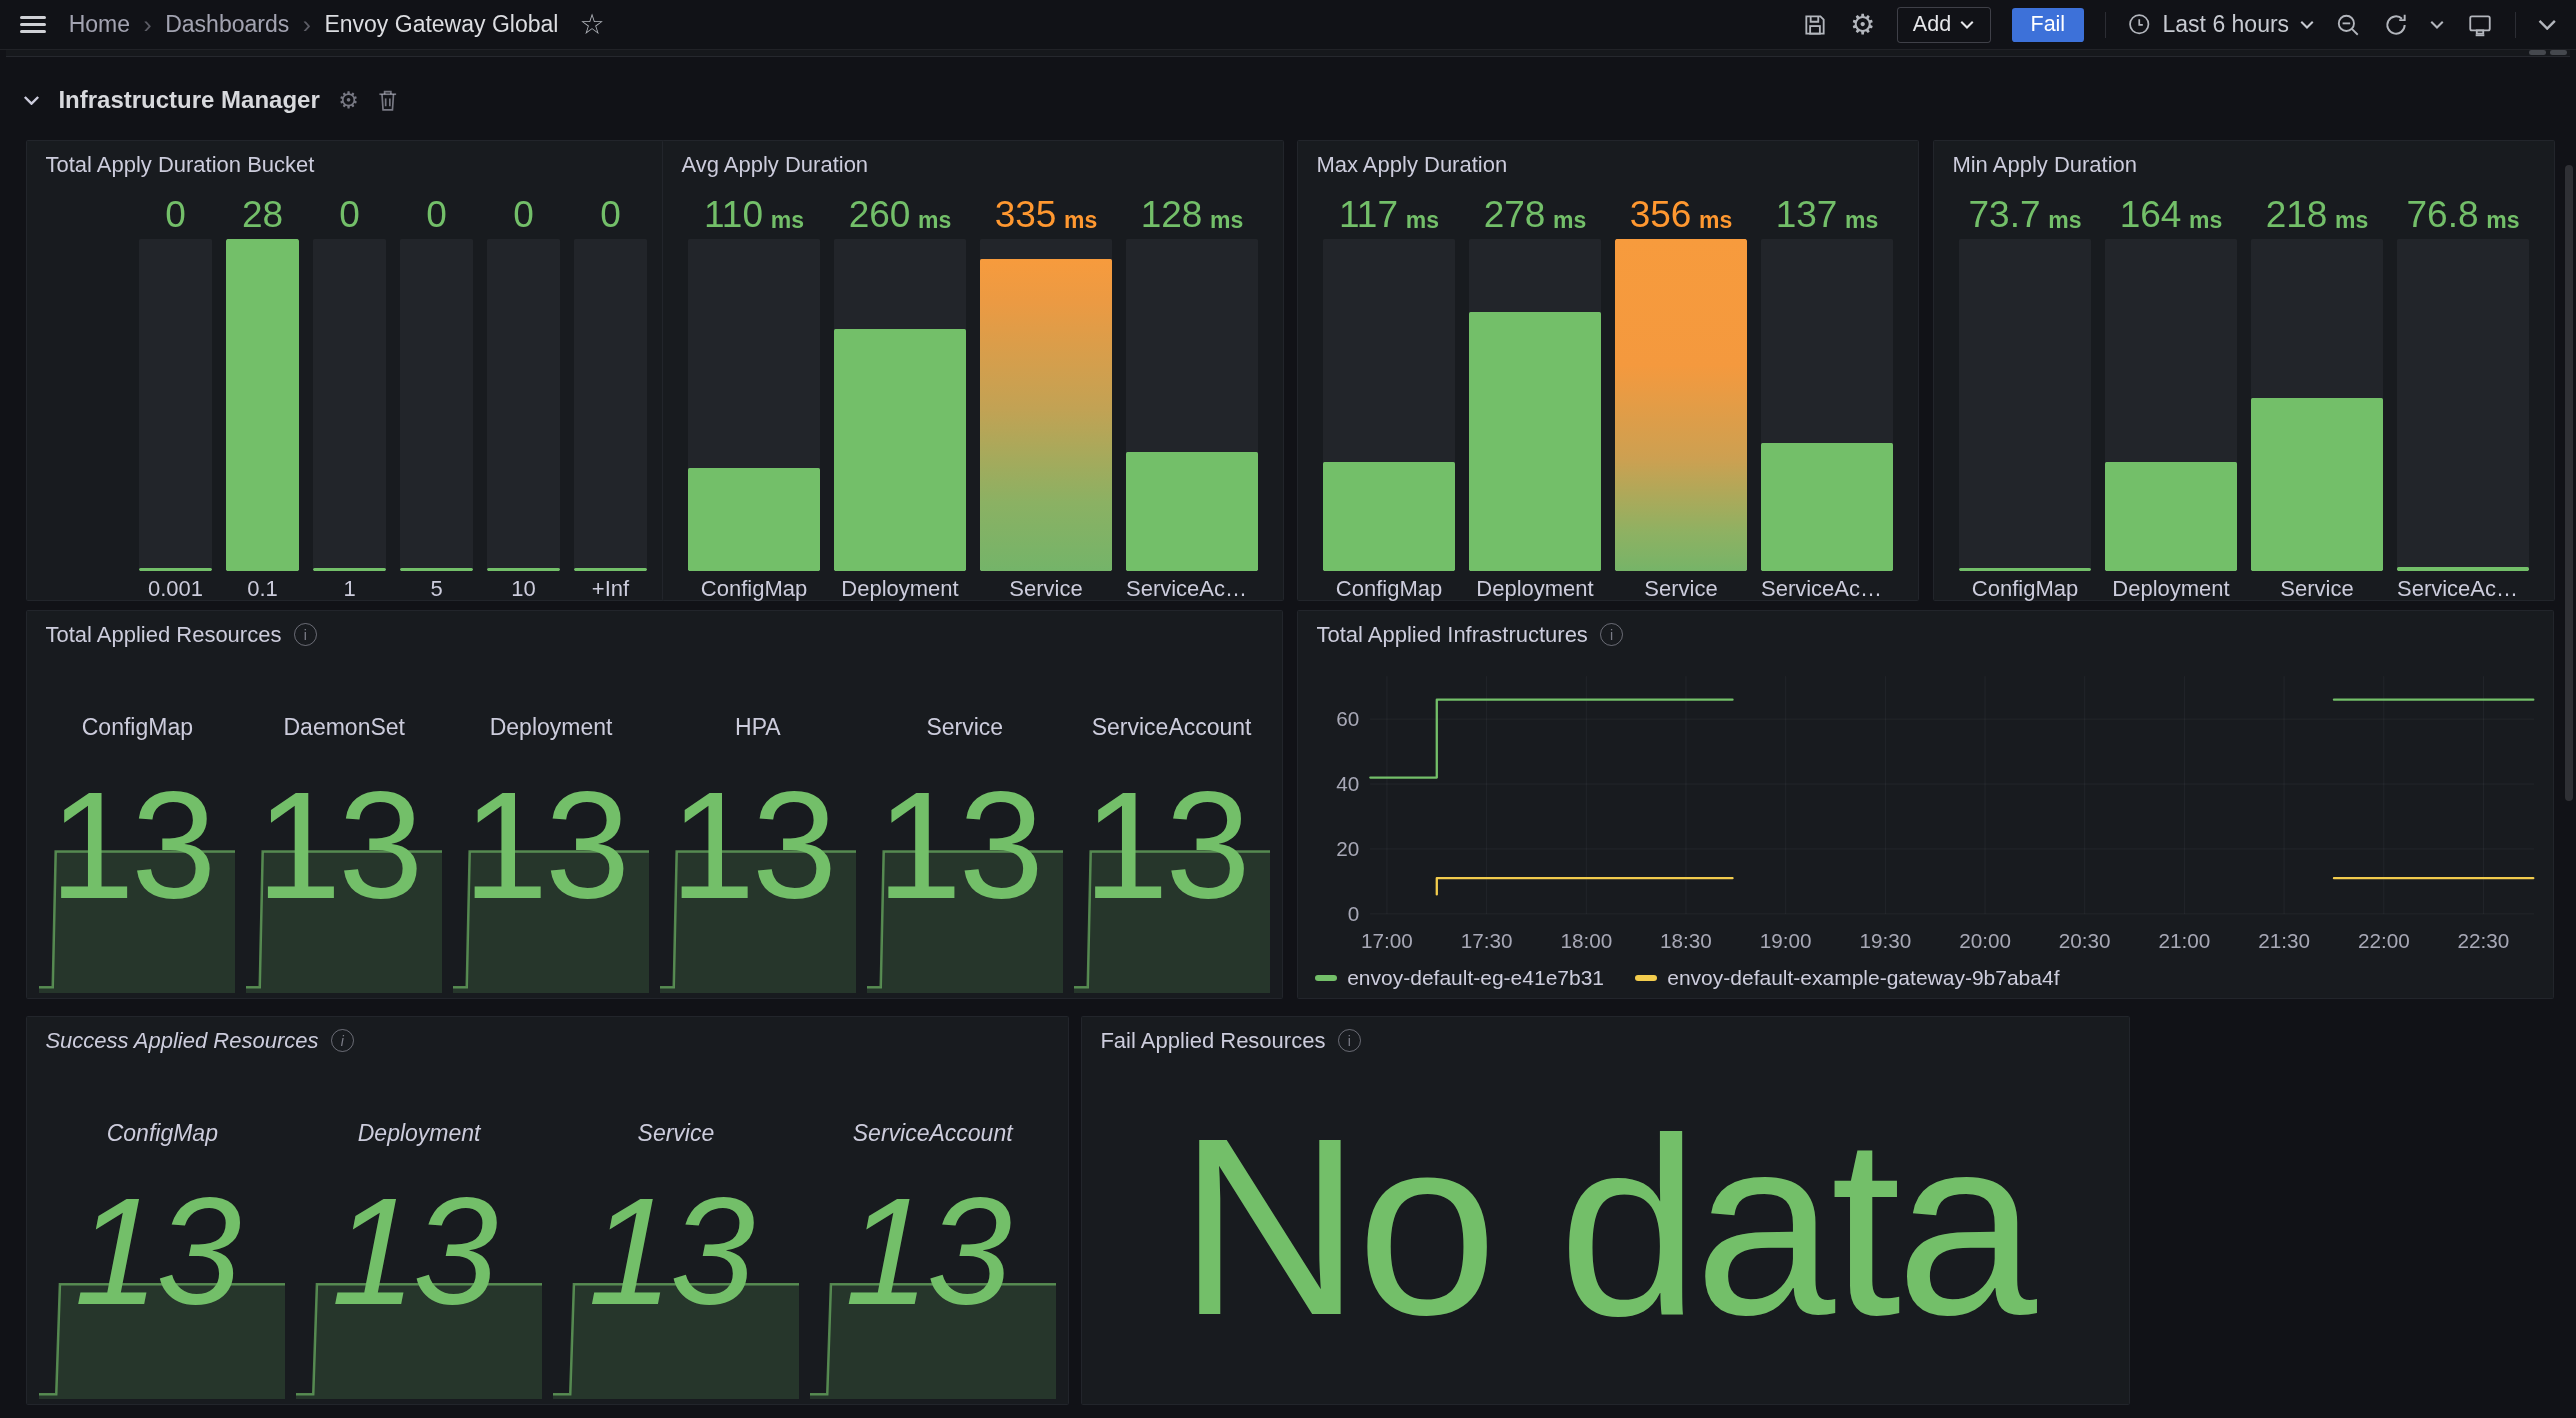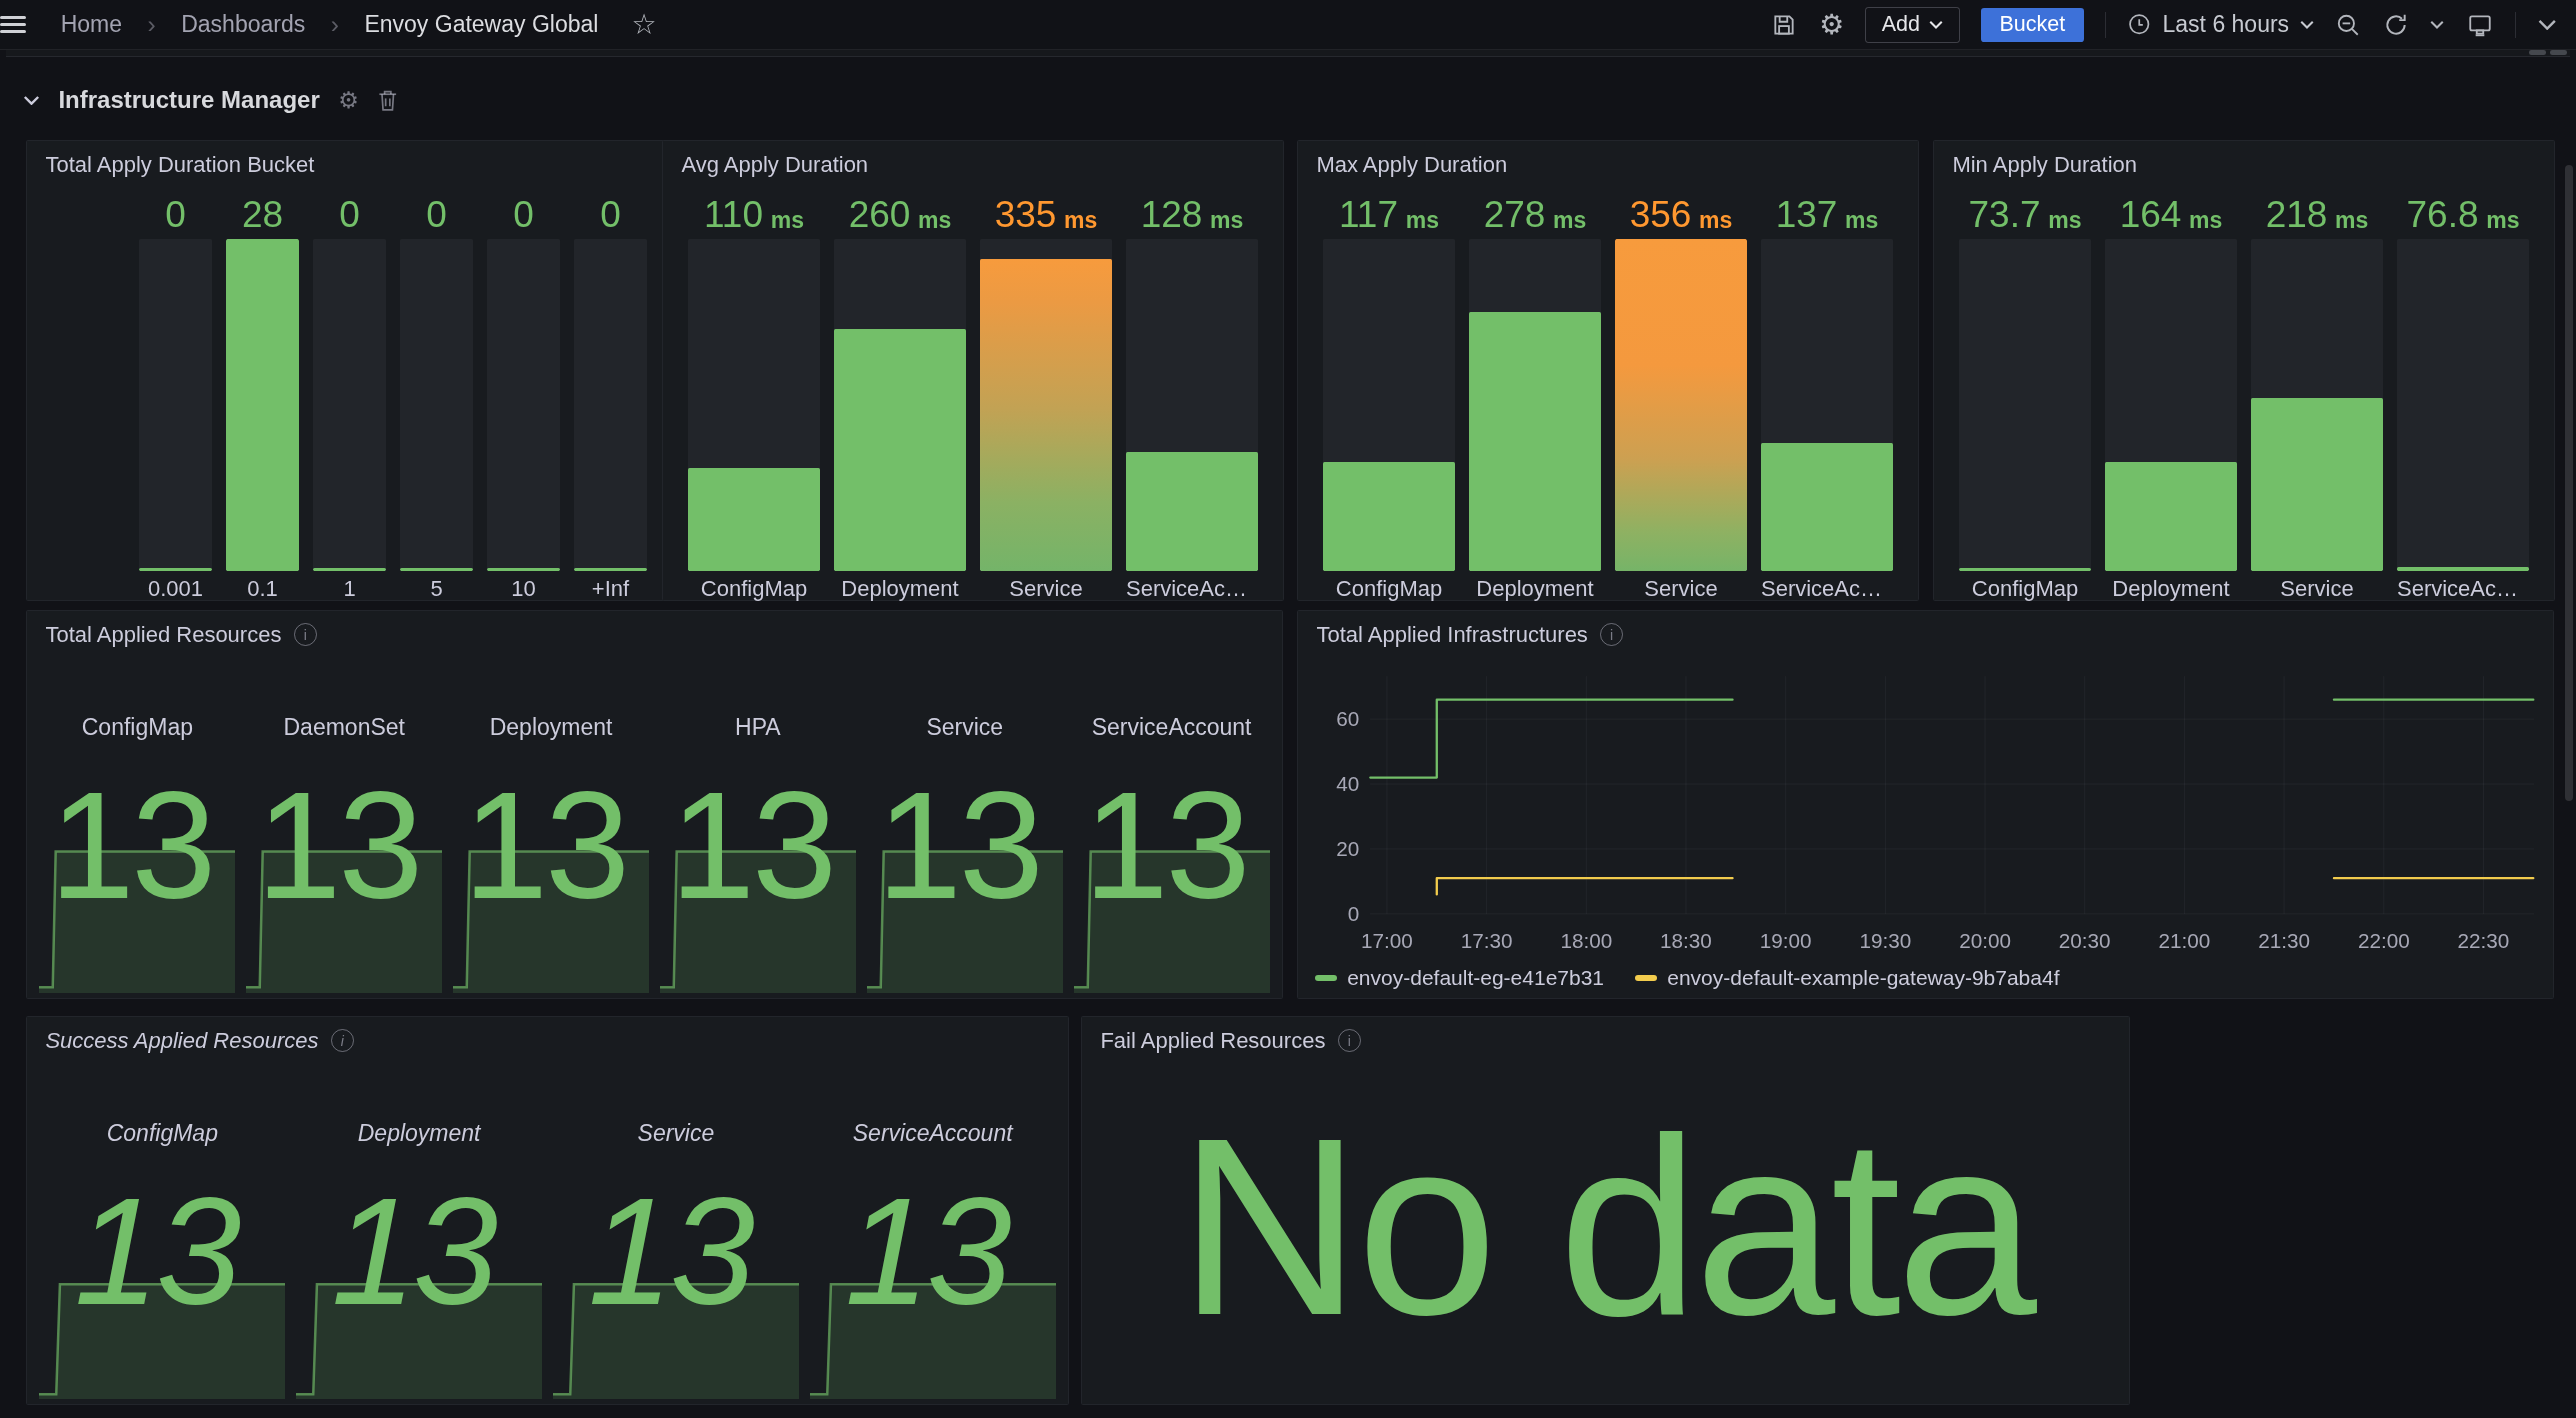--- a/index.html
+++ b/index.html
@@ -1,20 +1,20 @@
 <!DOCTYPE html>
 <html style="font-size:12.3px"><head>
 <meta charset="utf-8">
 <style>
   html,body{margin:0;padding:0;background:#111217;width:2576px;height:1418px;overflow:hidden;
     font-family:"Liberation Sans","DejaVu Sans",sans-serif;color:#ccccdc;}
   
   #navbar{position:absolute;left:0;top:0;width:2576px;height:49px;background:#111217;
     border-bottom:0.8px solid rgba(255,255,255,0.07);display:flex;align-items:center;z-index:30;}
-  .nav-left{display:flex;align-items:center;gap:24px;}
+  .nav-left{display:flex;align-items:center;gap:12px;padding-left:20px;}
   .burger{width:26px;height:17px;display:flex;flex-direction:column;justify-content:space-between;cursor:pointer;margin-right:10.7px;}
   .burger span{display:block;height:3.1px;border-radius:1.5px;background:#d0d1d6;}
   .crumb{font-size:23px;color:rgba(204,204,220,0.78);text-decoration:none;}
   .crumb.current{color:#dcdde1;}
   .crumb-sep{color:rgba(204,204,220,0.4);font-size:24.5px;padding:0 1.5px;}
   .star{font-size:28px;color:#b3b6bd;margin-left:9.2px;line-height:1;}
   .nav-right{margin-left:auto;display:flex;align-items:center;gap:21.5px;padding-right:20px;}
   .icon-btn{display:flex;align-items:center;justify-content:center;color:#b3b6bd;cursor:pointer;}
   .gear-glyph{font-family:"DejaVu Sans",sans-serif;font-size:28px;line-height:1;color:#b3b6bd;}
   .btn-outline{display:flex;align-items:center;gap:9.2px;height:34px;padding:0 15.3px;border:0.8px solid rgba(204,204,220,0.25);
@@ -104,21 +104,21 @@
       </svg>
     </span>
     <span class="gear-glyph">⚙</span>
     <div class="btn-outline">
       <span>Add</span>
       <svg class="ico" width="14" height="9.2" viewBox="0 0 12 8" fill="none" stroke="#e6e7ea" stroke-width="1.8">
           <polyline points="1,1.5 6,6.5 11,1.5"></polyline>
         </svg>
     </div>
     <div class="btn-primary">
-        <span>Bucket</span>
+        <span>Fail</span>
       </div>
     <div class="v-divider"></div>
     <div class="time-group">
       <svg class="ico" width="24.5" height="24.5" viewBox="0 0 24 24" fill="none" stroke="#b3b6bd" stroke-width="1.7">
         <circle cx="12" cy="12" r="9"></circle>
           <polyline points="12,7 12,12.5 15.5,12.5"></polyline>
       </svg>
       <span>Last 6 hours</span>
       <svg class="ico" width="14" height="9.2" viewBox="0 0 12 8" fill="none" stroke="#c7cad1" stroke-width="1.8">
           <polyline points="1,1.5 6,6.5 11,1.5"></polyline>

